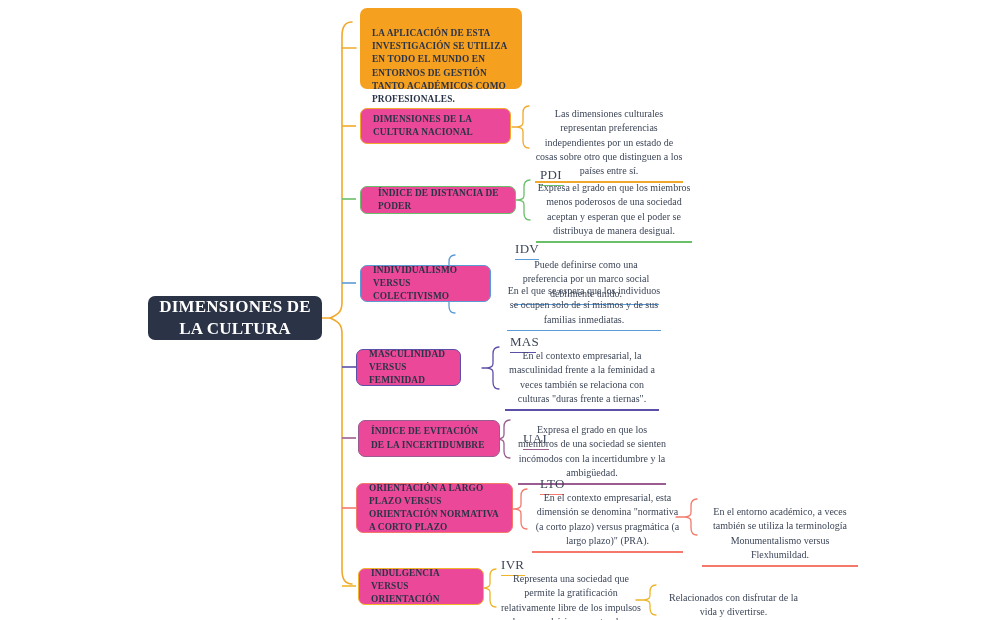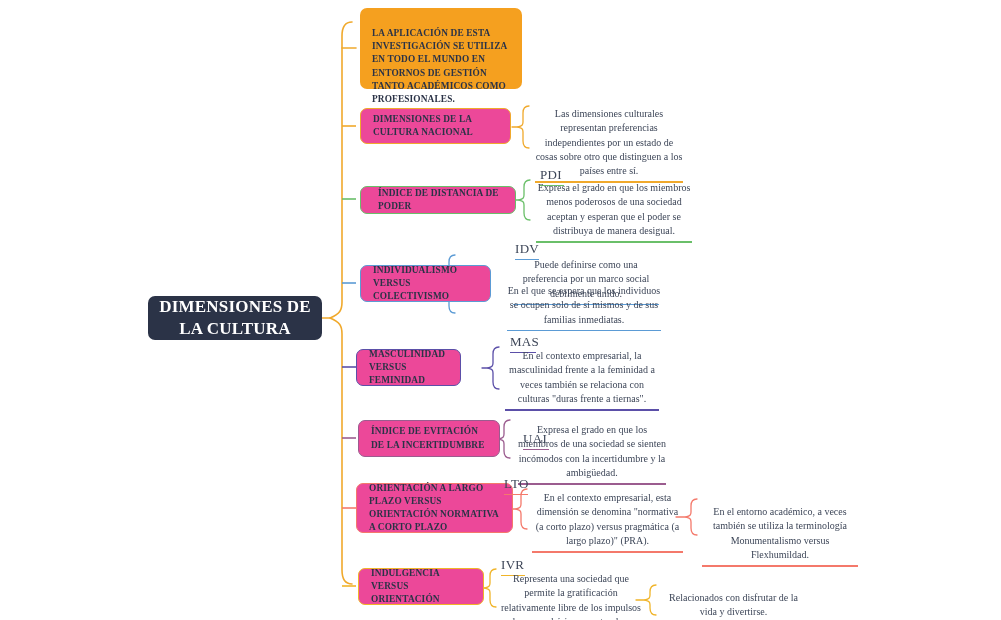--- a/index.html
+++ b/index.html
@@ -272,21 +272,21 @@
     <span class="rule" style="background:#9b5c8f;"></span>
   </div>
   <div class="desc" style="left:516px; top:423px; width:152px;">
     <span>Expresa el grado en que los miembros de una sociedad se sienten incómodos con la incertidumbre y la ambigüedad.</span>
     <span class="rule" style="background:#9b5c8f;"></span>
   </div>
 
   <div class="topic" style="left:356px; top:483px; width:157px; height:50px; border:1.5px solid #f4796b;">
     <span>ORIENTACIÓN A LARGO PLAZO VERSUS ORIENTACIÓN NORMATIVA A CORTO PLAZO</span>
   </div>
-  <div class="code-label" style="left:504px; top:476px; width:24px;">
+  <div class="code-label" style="left:540px; top:476px; width:24px;">
     <span>LTO</span>
     <span class="rule" style="background:#f4796b;"></span>
   </div>
   <div class="desc" style="left:530px; top:491px; width:155px;text-align:center;">
     <span>En el contexto empresarial, esta dimensión se denomina "normativa (a corto plazo) versus pragmática (a largo plazo)" (PRA).</span>
     <span class="rule" style="background:#f4796b;"></span>
   </div>
   <div class="desc" style="left:700px; top:505px; width:160px;">
     <span>En el entorno académico, a veces también se utiliza la terminología Monumentalismo versus Flexhumildad.</span>
     <span class="rule" style="background:#f4796b;"></span>

